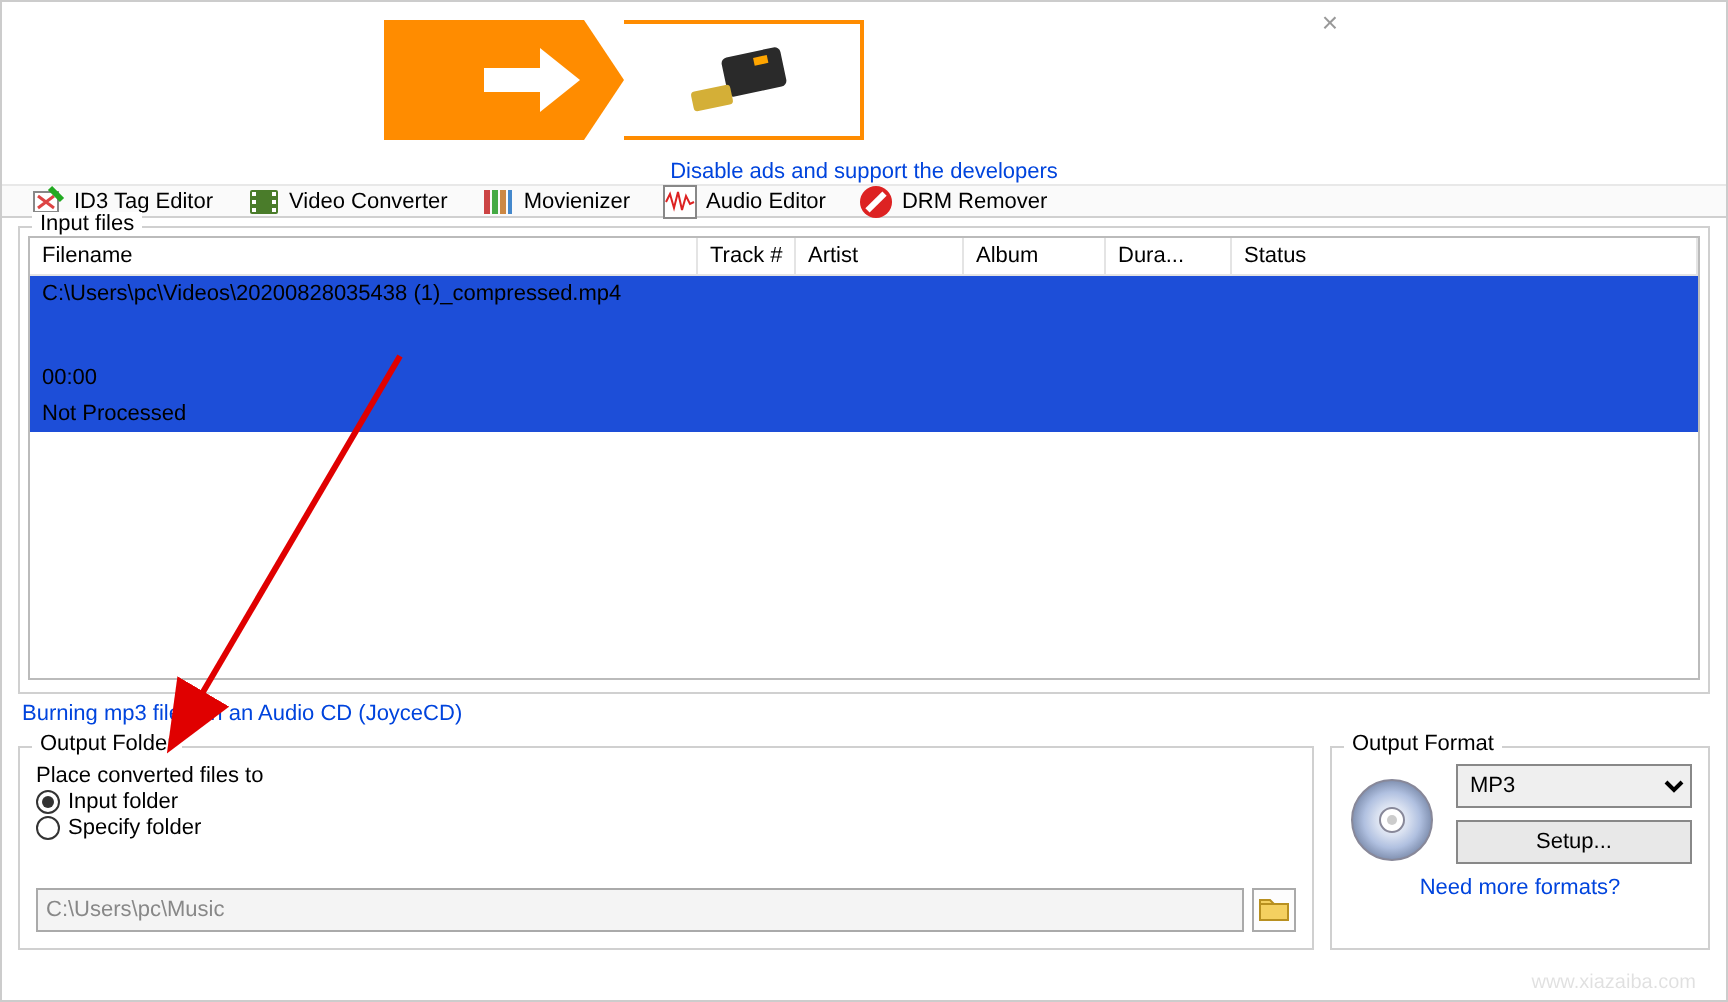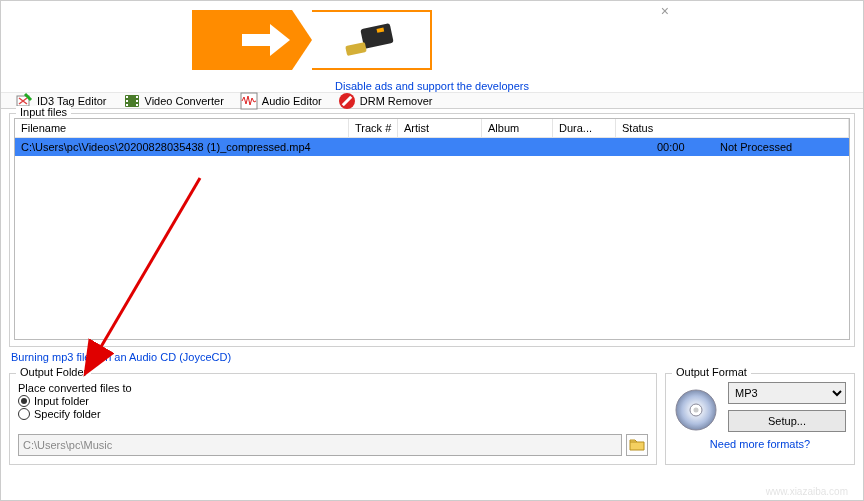--- a/index.html
+++ b/index.html
@@ -17,42 +17,42 @@
 
 .toolbar { height: 17px; border-top: 1px solid #e8e8e8; border-bottom: 1px solid #d0d0d0; background: #fafafa; display: flex; align-items: center; padding: 0 8px; gap: 4px; }
 .tool-btn { display: flex; align-items: center; gap: 4px; padding: 2px 5px; font-size: 11px; cursor: pointer; border: 1px solid transparent; border-radius: 2px; }
 .tool-icon { width: 18px; height: 18px; display: inline-flex; align-items: center; justify-content: center; }
 
 .input-files-fieldset { margin: 4px 8px 2px 8px; border: 1px solid #d0d0d0; padding: 4px 4px 6px 4px; position: relative; }
 .fieldset-legend { position: absolute; top: -8px; left: 6px; background: #fff; padding: 0 4px; font-size: 11px; }
 .file-grid { border: 1px solid #bbb; height: 222px; background: #fff; }
 .grid-header { display: flex; background: #fff; border-bottom: 1px solid #e4e4e4; }
 .grid-header .col { padding: 3px 6px; font-size: 11px; border-right: 1px solid #e4e4e4; overflow: hidden; white-space: nowrap; }
-.grid-row { display: flex; background: #3b82f6; }
+.grid-row { display: flex; background: #1d4ed8; flex-direction: column; }
 .grid-row .col { padding: 3px 6px; font-size: 11px; overflow: hidden; white-space: nowrap; }
 .col-filename { width: 334px; }
 .col-track { width: 49px; }
 .col-title { width: 98px; }
 .col-artist { width: 84px; }
 .col-album { width: 71px; }
 .col-duration { width: 63px; }
 .col-status { flex: 1; }
 
 .link-area { padding: 2px 8px 4px 10px; }
 .blue-link { color: #0044dd; font-size: 11px; cursor: pointer; }
 
 .arrow-overlay { position: absolute; top: 173px; left: 70px; pointer-events: none; z-index: 99; }
 
 .bottom-area { display: flex; gap: 8px; padding: 0 8px; }
 .output-folder-fs { flex: 1; border: 1px solid #d0d0d0; padding: 8px 8px 8px 8px; position: relative; margin-top: 6px; }
 .output-format-fs { width: 190px; border: 1px solid #d0d0d0; padding: 8px; position: relative; margin-top: 6px; }
 .radio-row { display: flex; align-items: center; gap: 4px; margin: 1px 0; cursor: pointer; }
 .radio-dot { width: 12px; height: 12px; border-radius: 50%; border: 1px solid #333; display: inline-flex; align-items: center; justify-content: center; }
 .radio-dot.checked::after { content: ''; width: 6px; height: 6px; background: #333; border-radius: 50%; }
-.folder-input { margin-top: 14px; display: flex; gap: 4px; }
+.folder-input { margin-top: 24px; display: flex; gap: 4px; }
 .folder-input input { flex: 1; height: 22px; border: 1px solid #aaa; padding: 0 4px; font-size: 11px; background: #f4f4f4; color: #888; }
 .folder-browse { width: 22px; height: 22px; border: 1px solid #aaa; background: #fdfdfd; cursor: pointer; display: flex; align-items: center; justify-content: center; }
 
 .format-body { display: flex; gap: 10px; align-items: flex-start; }
 .cd-icon { width: 44px; height: 44px; margin-top: 6px; }
 .format-controls { flex: 1; display: flex; flex-direction: column; gap: 6px; }
 select { height: 22px; border: 1px solid #888; font-size: 11px; width: 100%; padding: 0 2px; }
 .setup-btn { height: 22px; border: 1px solid #888; background: #e8e8e8; font-size: 11px; cursor: pointer; width: 100%; }
 .need-more { color: #0044dd; font-size: 11px; cursor: pointer; margin-top: 6px; display: block; text-align: center; }
 
@@ -100,20 +100,31 @@
             <rect x="2" y="3" width="14" height="12" fill="#4a7c2a" rx="1"></rect>
             <rect x="3" y="4" width="2" height="2" fill="#fff"></rect>
             <rect x="3" y="8" width="2" height="2" fill="#fff"></rect>
             <rect x="3" y="12" width="2" height="2" fill="#fff"></rect>
             <rect x="13" y="4" width="2" height="2" fill="#fff"></rect>
             <rect x="13" y="8" width="2" height="2" fill="#fff"></rect>
             <rect x="13" y="12" width="2" height="2" fill="#fff"></rect>
           </svg>
         </span>
       <span>Video Converter</span>
+    </div>
+    <div class="tool-btn">
+      <span class="tool-icon">
+          <svg width="18" height="18">
+            <rect x="2" y="3" width="3" height="12" fill="#c44"></rect>
+            <rect x="6" y="3" width="3" height="12" fill="#4a4"></rect>
+            <rect x="10" y="3" width="3" height="12" fill="#c84"></rect>
+            <rect x="14" y="3" width="2" height="12" fill="#48c"></rect>
+          </svg>
+        </span>
+      <span>Movienizer</span>
     </div>
     <div class="tool-btn">
       <span class="tool-icon">
           <svg width="18" height="18">
             <rect x="1" y="1" width="16" height="16" fill="#fff" stroke="#888"></rect>
             <path d="M2 9 L4 5 L6 12 L8 4 L10 13 L12 6 L14 10 L16 9" stroke="#d22" fill="none" stroke-width="1"></path>
           </svg>
         </span>
       <span>Audio Editor</span>
     </div>

